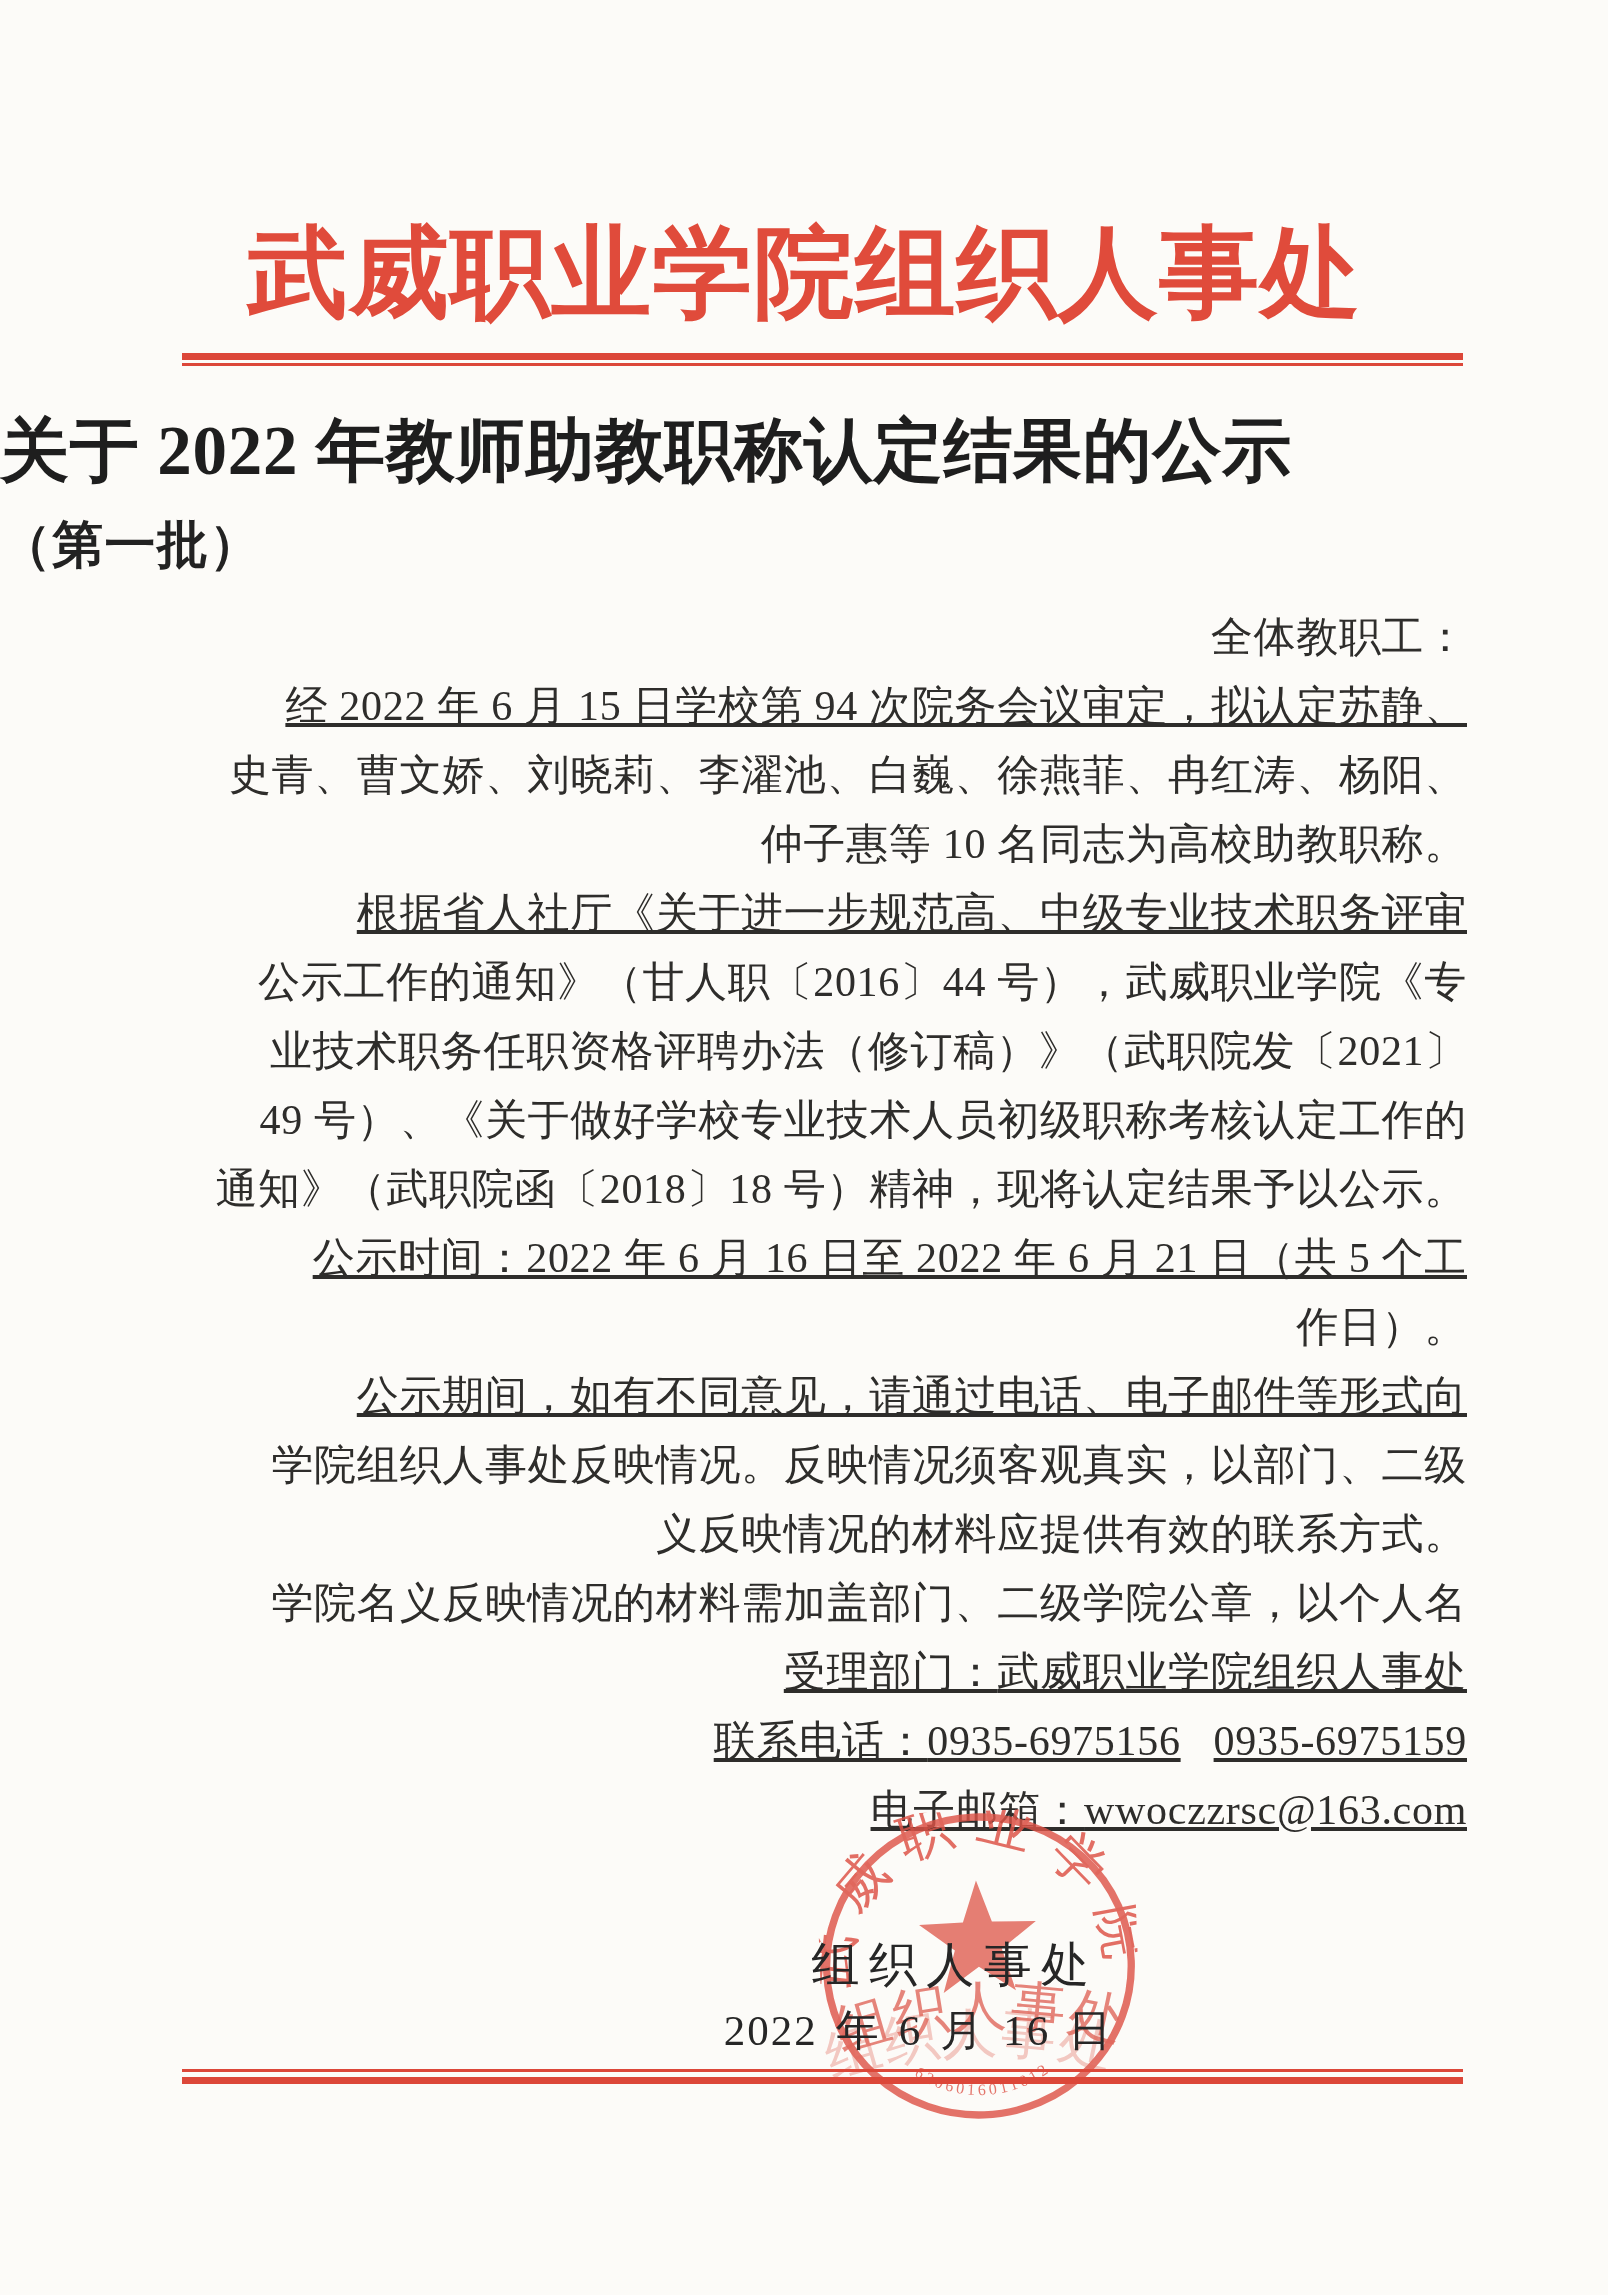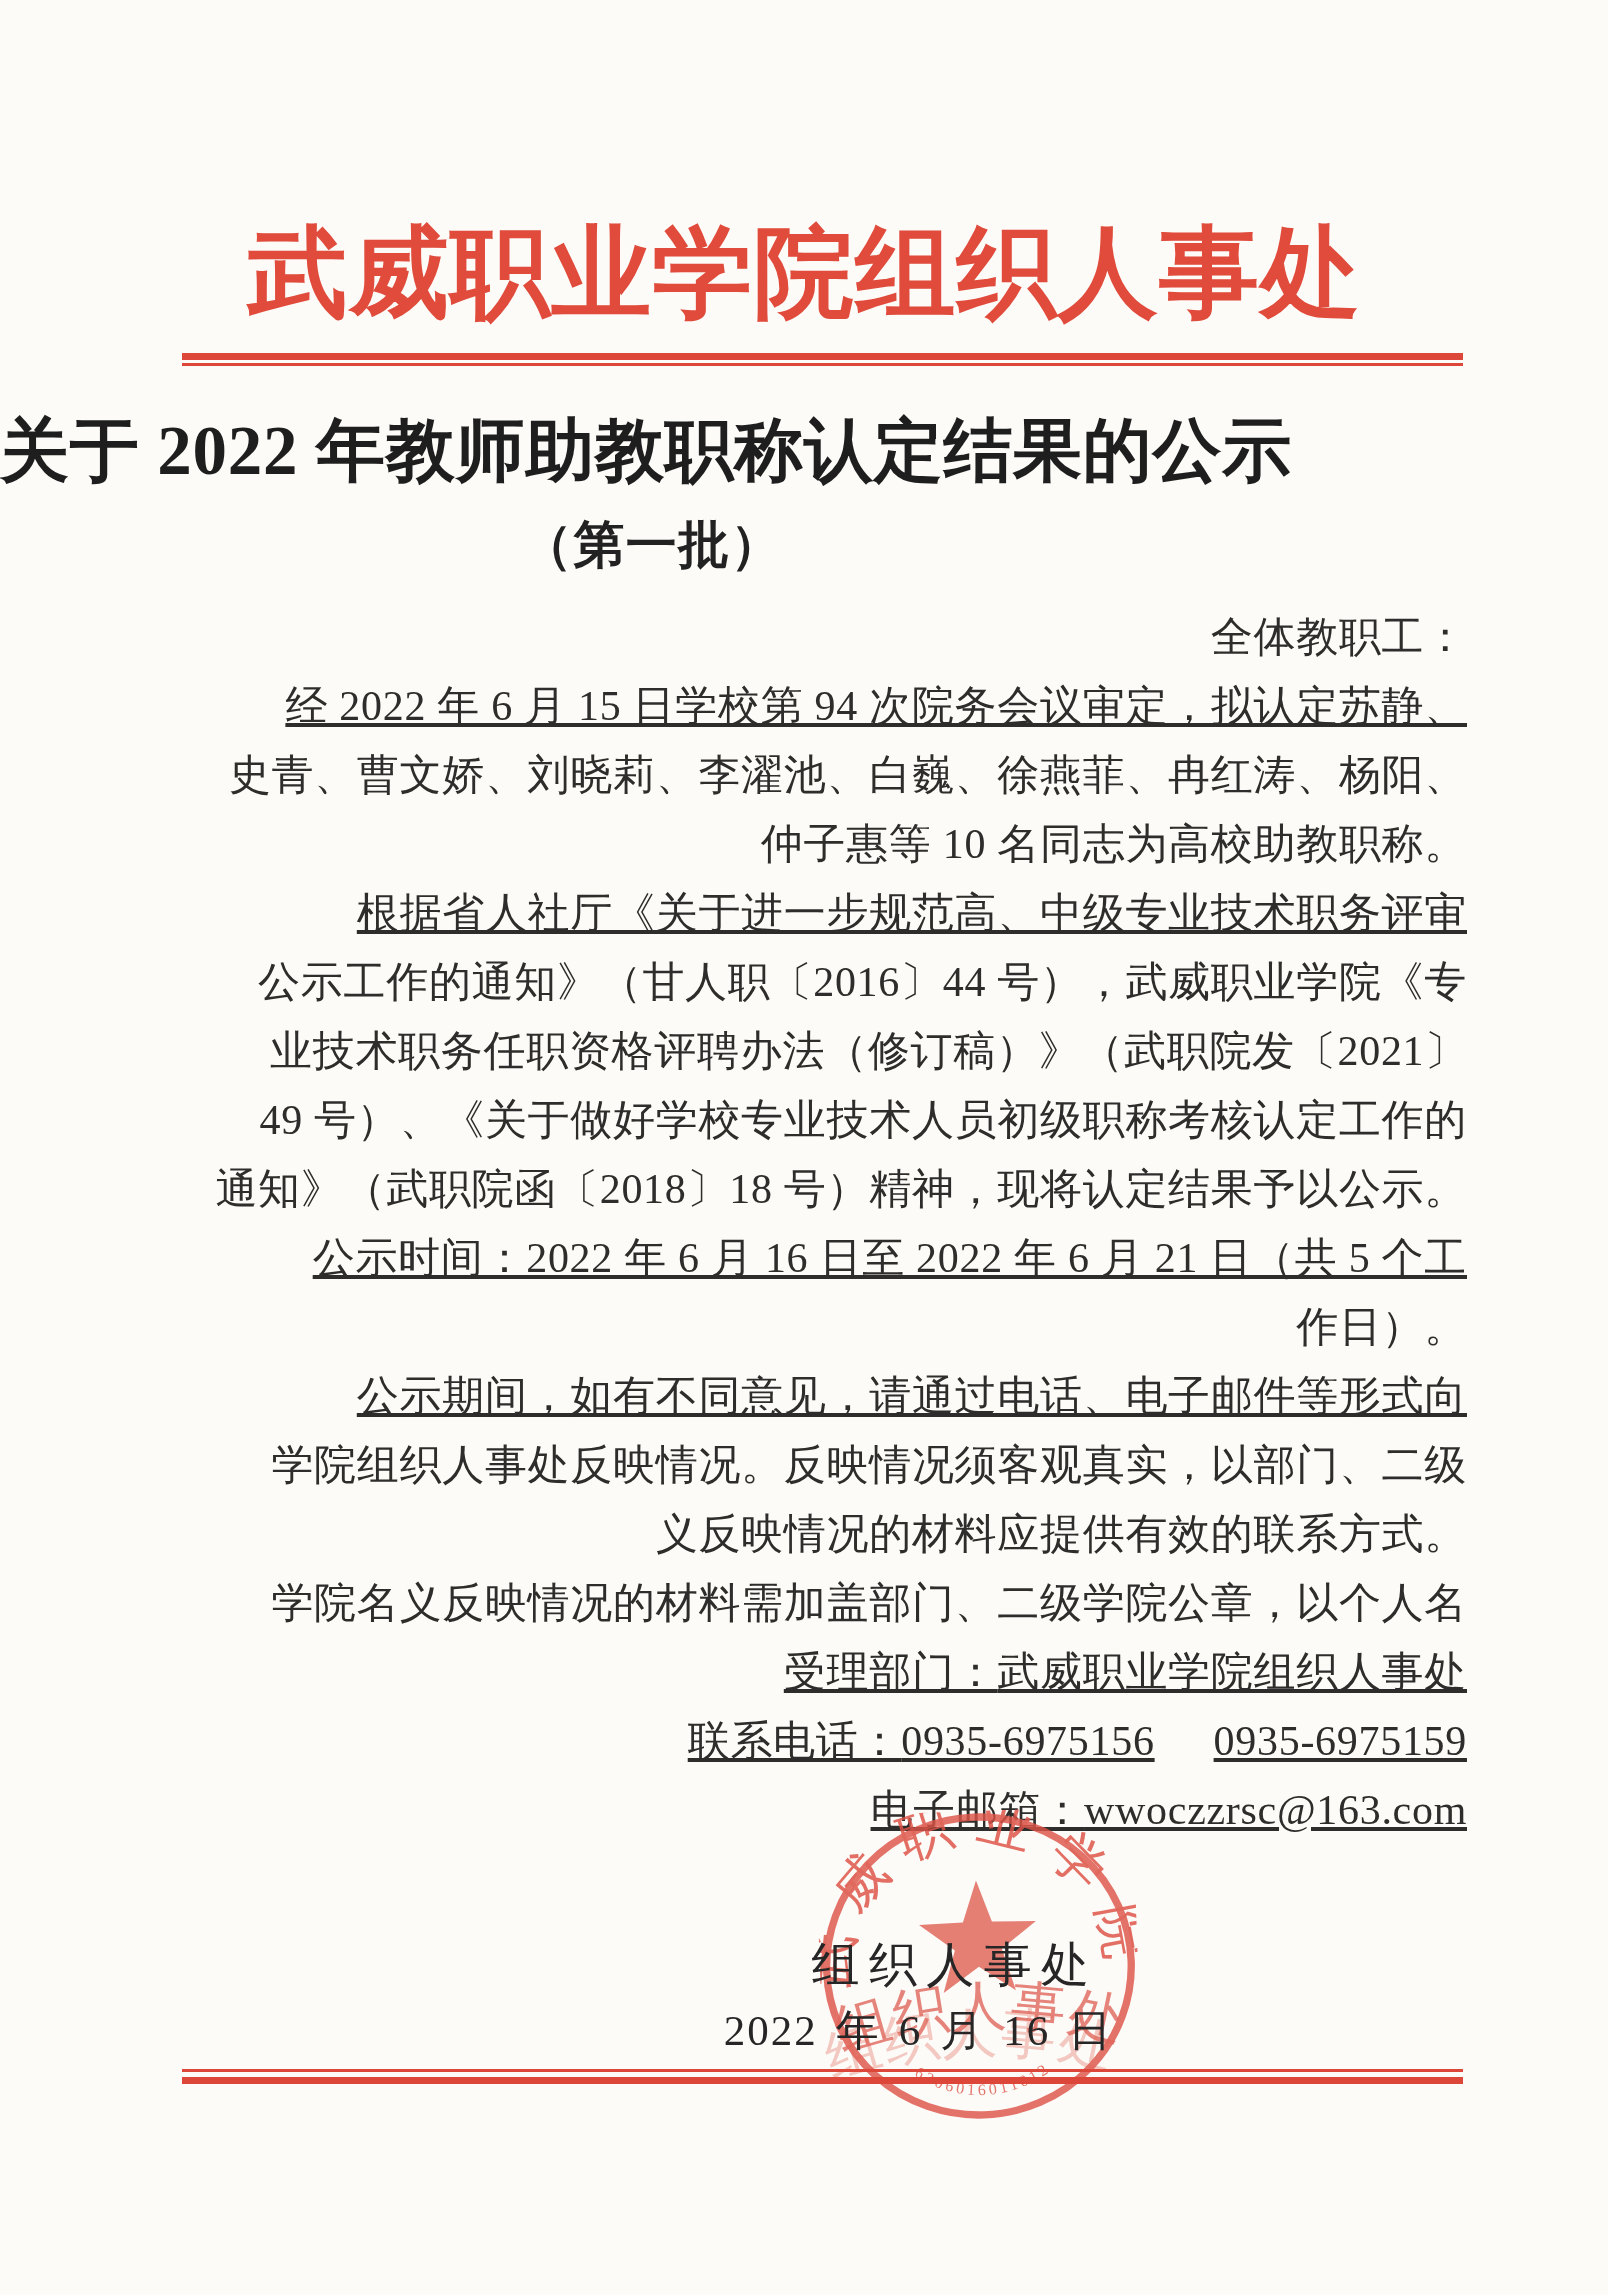--- a/index.html
+++ b/index.html
@@ -25,38 +25,37 @@
   .rule-ftr-thin{top:2069px;height:2.7px;}
   .rule-ftr-thick{top:2077px;height:6.7px;}
   
   .doc-title{
     position:absolute;left:0;top:405px;width:1609px;
     font-size:69px;font-weight:bold;color:#1e1e1e;
     letter-spacing:0.7px;white-space:nowrap;
   }
   .doc-batch{
     position:absolute;left:0;top:511px;width:1304px;
-    text-align:center;
     font-size:51px;font-weight:bold;color:#222;
     letter-spacing:1.3px;
   }
   
   .body-block{
     position:absolute;left:182px;top:603px;width:1285px;
     color:#2e2d2b;
   }
   .body-line{
     height:69px;line-height:69px;
     font-size:42px;
     letter-spacing:0.7px;
     white-space:nowrap;
     text-align:right;
   }
   .body-line.indent{padding-left:85px;text-decoration:underline;}
-  .phone-2{margin-left:59px;}
+  .phone-2{margin-left:33px;}
   
   .seal{
     position:absolute;left:820px;top:1811px;
     width:318px;height:314px;
     opacity:.88;
     transform:rotate(-2deg);
   }
   .seal text{font-family:"Liberation Serif","DejaVu Serif",serif;}
   
   .sign-dept{

